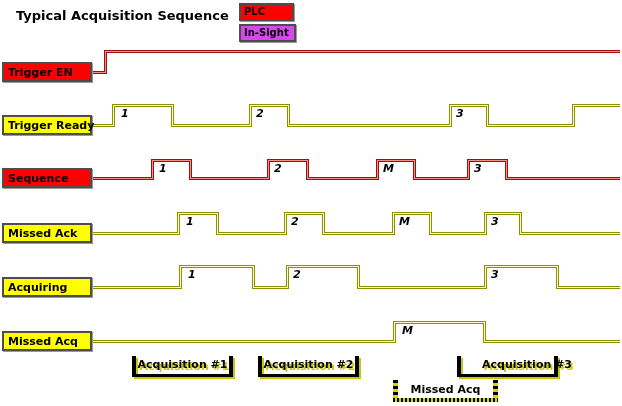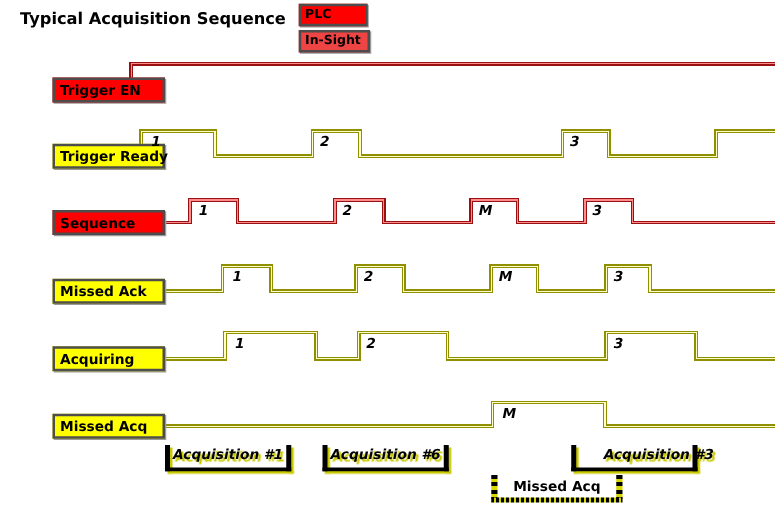--- a/index.html
+++ b/index.html
@@ -12,53 +12,53 @@
     white-space:nowrap;
   }
   .legend-box{
     position:absolute;box-sizing:border-box;border:2px solid #4d4d4d;
     font-size:10px;font-weight:bold;color:#000;padding:1px 0 0 3px;
     box-shadow:1px 1px 0 #9a9a9a;white-space:nowrap;margin-left:12px;
   }
   .sig-label{
     position:absolute;box-sizing:border-box;border:2px solid #4d4d4d;
     font-size:11px;font-weight:bold;color:#000;padding-left:4px;
-    display:flex;align-items:center;box-shadow:1px 1px 0 #9a9a9a;white-space:nowrap;margin-left:40px;
+    display:flex;align-items:center;box-shadow:1px 1px 0 #9a9a9a;white-space:nowrap;
   }
   .wave-svg{position:absolute;left:0;top:0;}
   .pulse-label{
     position:absolute;font-size:11px;font-weight:bold;font-style:italic;color:#000;
     line-height:12px;white-space:nowrap;
   }
   .bracket{
     position:absolute;box-sizing:border-box;background:transparent;
     border-left:4px solid #000;border-right:4px solid #000;border-bottom:3px solid #000;
     filter:drop-shadow(2px 2px 0 #c9c900);
-    display:flex;align-items:center;justify-content:center;
-    font-size:11px;font-weight:bold;color:#000;padding-bottom:3px;white-space:nowrap;font-style:italic;
+    display:flex;align-items:flex-end;justify-content:center;
+    font-size:11px;font-weight:bold;color:#000;padding-bottom:3px;white-space:nowrap;
   }
   .bracket-dashed{
     position:absolute;box-sizing:border-box;
     display:flex;align-items:center;justify-content:center;
     font-size:11px;font-weight:bold;color:#000;padding-bottom:4px;white-space:nowrap;
   }
   .dash-v{position:absolute;top:0;bottom:3px;width:5px;
     background:repeating-linear-gradient(180deg,#000 0 3px,#d6d600 3px 6px);}
   .dash-v.left{left:0;} .dash-v.right{right:0;}
   .dash-h{position:absolute;left:0;right:0;bottom:0;height:4px;
     background:repeating-linear-gradient(90deg,#000 0 2px,#d6d600 2px 4px);}
 </style>
 </head>
 <body>
 
 <div class="stage">
   <div class="title">Typical Acquisition Sequence</div>
   <div id="legend">
       <div class="legend-box" style="left: 227px; top: 3px; width: 55px; height: 18px; background: rgb(255, 0, 0);">PLC</div>
-      <div class="legend-box" style="left: 227px; top: 24px; width: 57px; height: 18px; background: #ef4444;">In-Sight</div>
+      <div class="legend-box" style="left: 227px; top: 24px; width: 57px; height: 18px; background: #d946ef;">In-Sight</div>
     </div>
   <svg class="wave-svg" width="622" height="406" id="waves">
       <g>
         <polyline points="92,72 105,72 105,51 620,51" fill="none" stroke="#9a1010" stroke-width="3" shape-rendering="crispEdges"></polyline>
         <polyline points="92,72 105,72 105,51 620,51" fill="none" stroke="#ff8c8c" stroke-width="1" shape-rendering="crispEdges"></polyline>
       </g>
       <g>
         <polyline points="92,125 113,125 113,105 172,105 172,125 250,125 250,105 288,105 288,125 450,125 450,105 487,105 487,125 573,125 573,105 620,105" fill="none" stroke="#8f8f00" stroke-width="3" shape-rendering="crispEdges"></polyline>
         <polyline points="92,125 113,125 113,105 172,105 172,125 250,125 250,105 288,105 288,125 450,125 450,105 487,105 487,125 573,125 573,105 620,105" fill="none" stroke="#ffffc8" stroke-width="1" shape-rendering="crispEdges"></polyline>
       </g>
@@ -102,21 +102,21 @@
       <div class="pulse-label" style="left: 188px; top: 269px;">1</div>
       <div class="pulse-label" style="left: 293px; top: 269px;">2</div>
       <div class="pulse-label" style="left: 491px; top: 269px;">3</div>
       <div class="pulse-label" style="left: 402px; top: 325px;">M</div>
     </div>
   <div id="brackets">
       <div class="bracket" style="left: 132px; top: 356px; width: 101px; height: 21px;">
         <span>Acquisition #1</span>
       </div>
       <div class="bracket" style="left: 258px; top: 356px; width: 101px; height: 21px;">
-        <span>Acquisition #6</span>
+        <span>Acquisition #2</span>
       </div>
       <div class="bracket" style="left: 457px; top: 356px; width: 101px; height: 21px; padding-left: 39px;">
         <span>Acquisition #3</span>
       </div>
       <div class="bracket-dashed" style="left: 393px; top: 380px; width: 105px; height: 22px;">
         <div class="dash-v left"></div>
         <div class="dash-v right"></div>
         <div class="dash-h"></div>
         <span>Missed Acq</span>
       </div>

